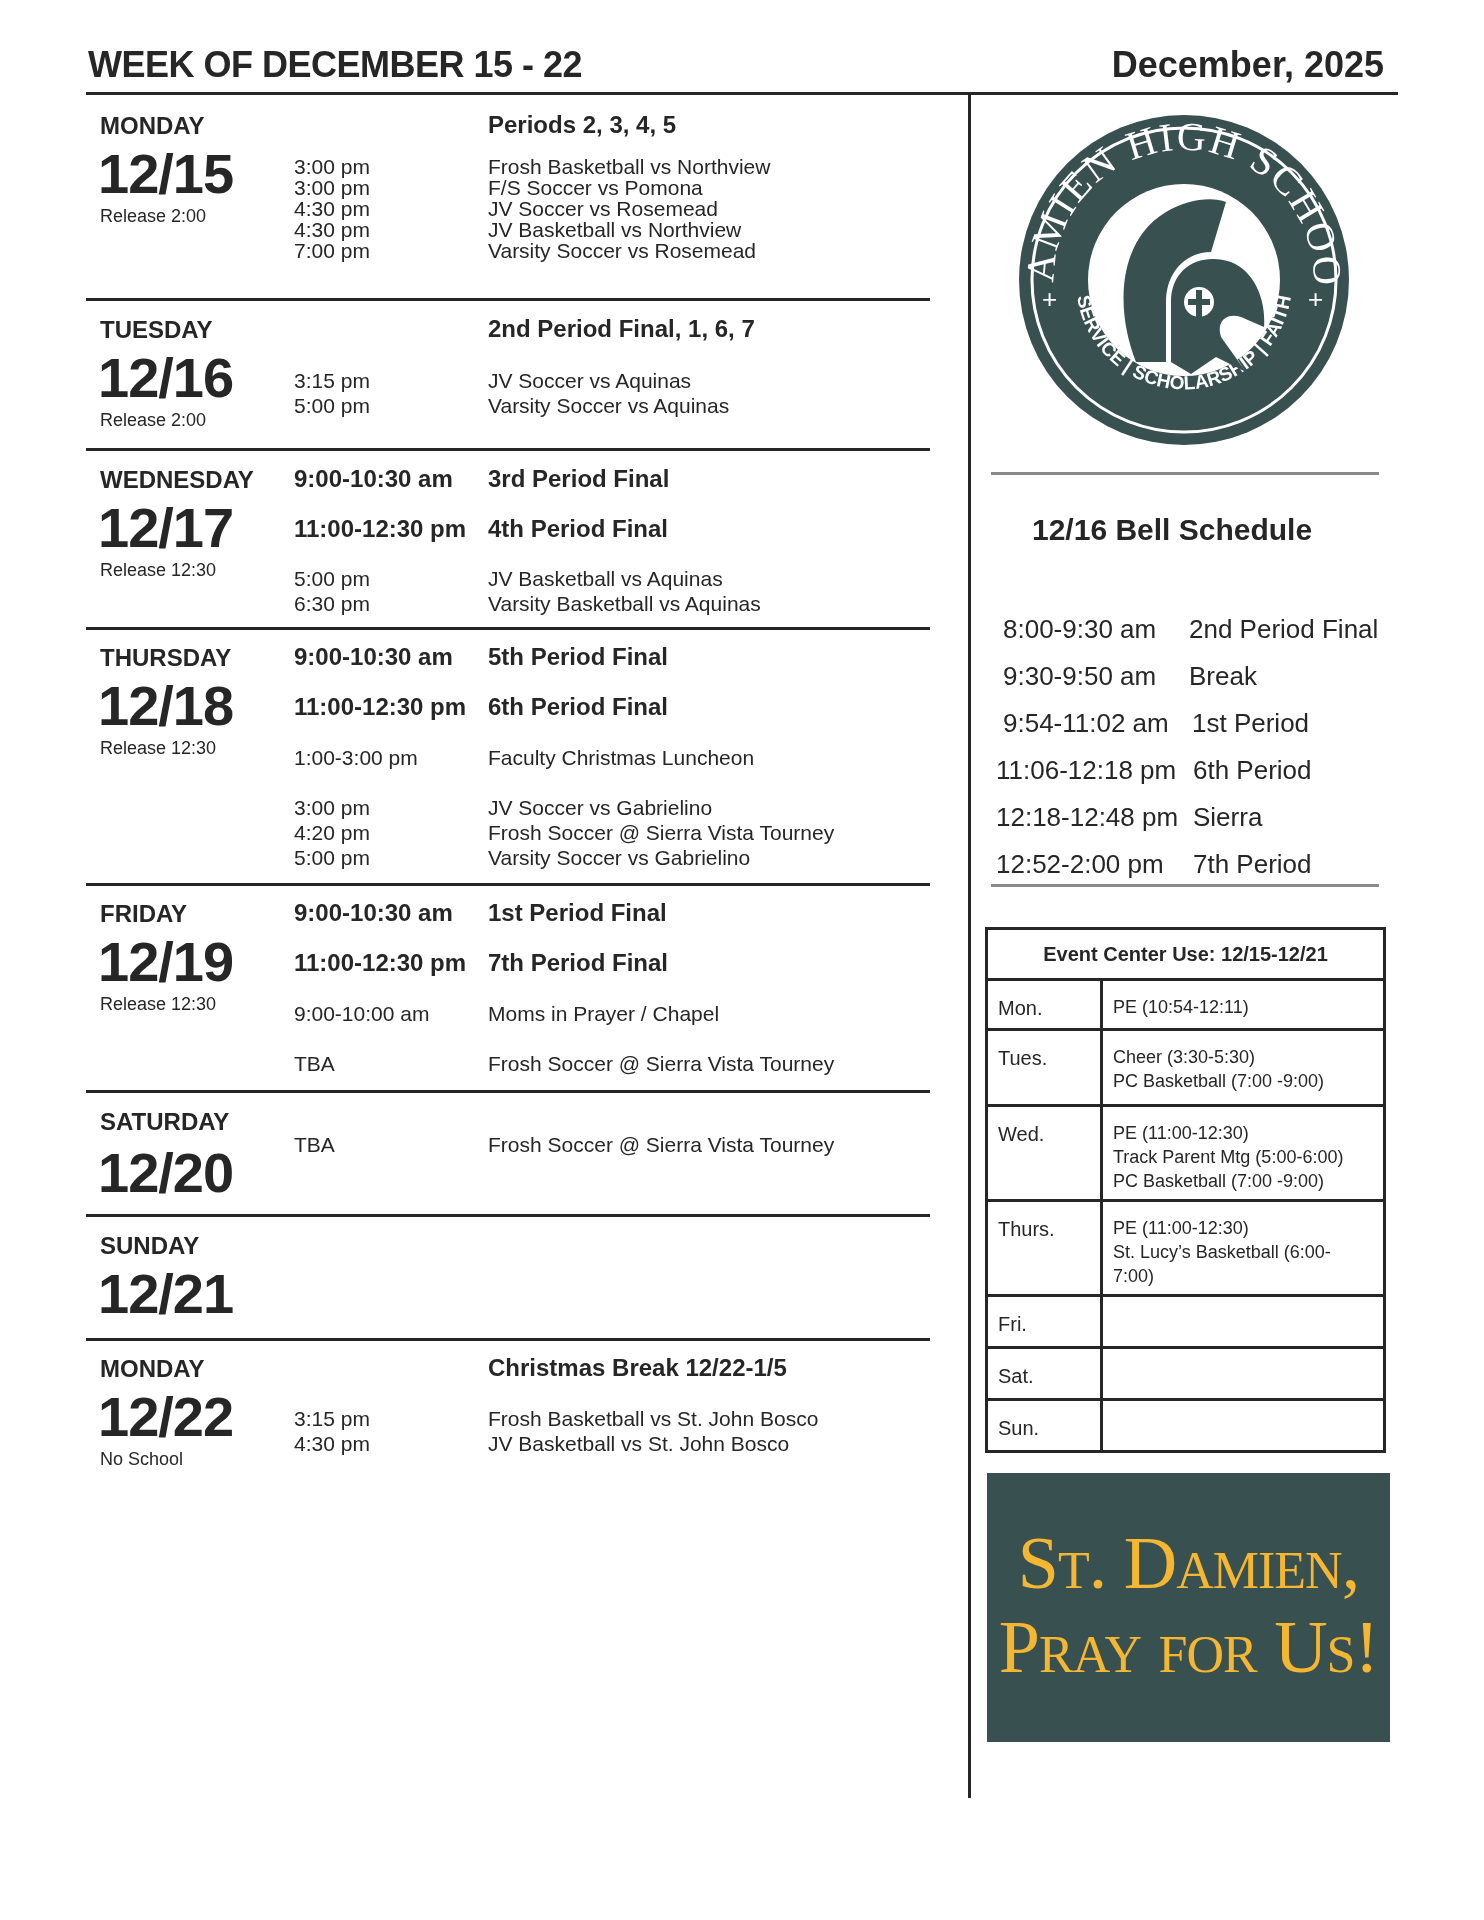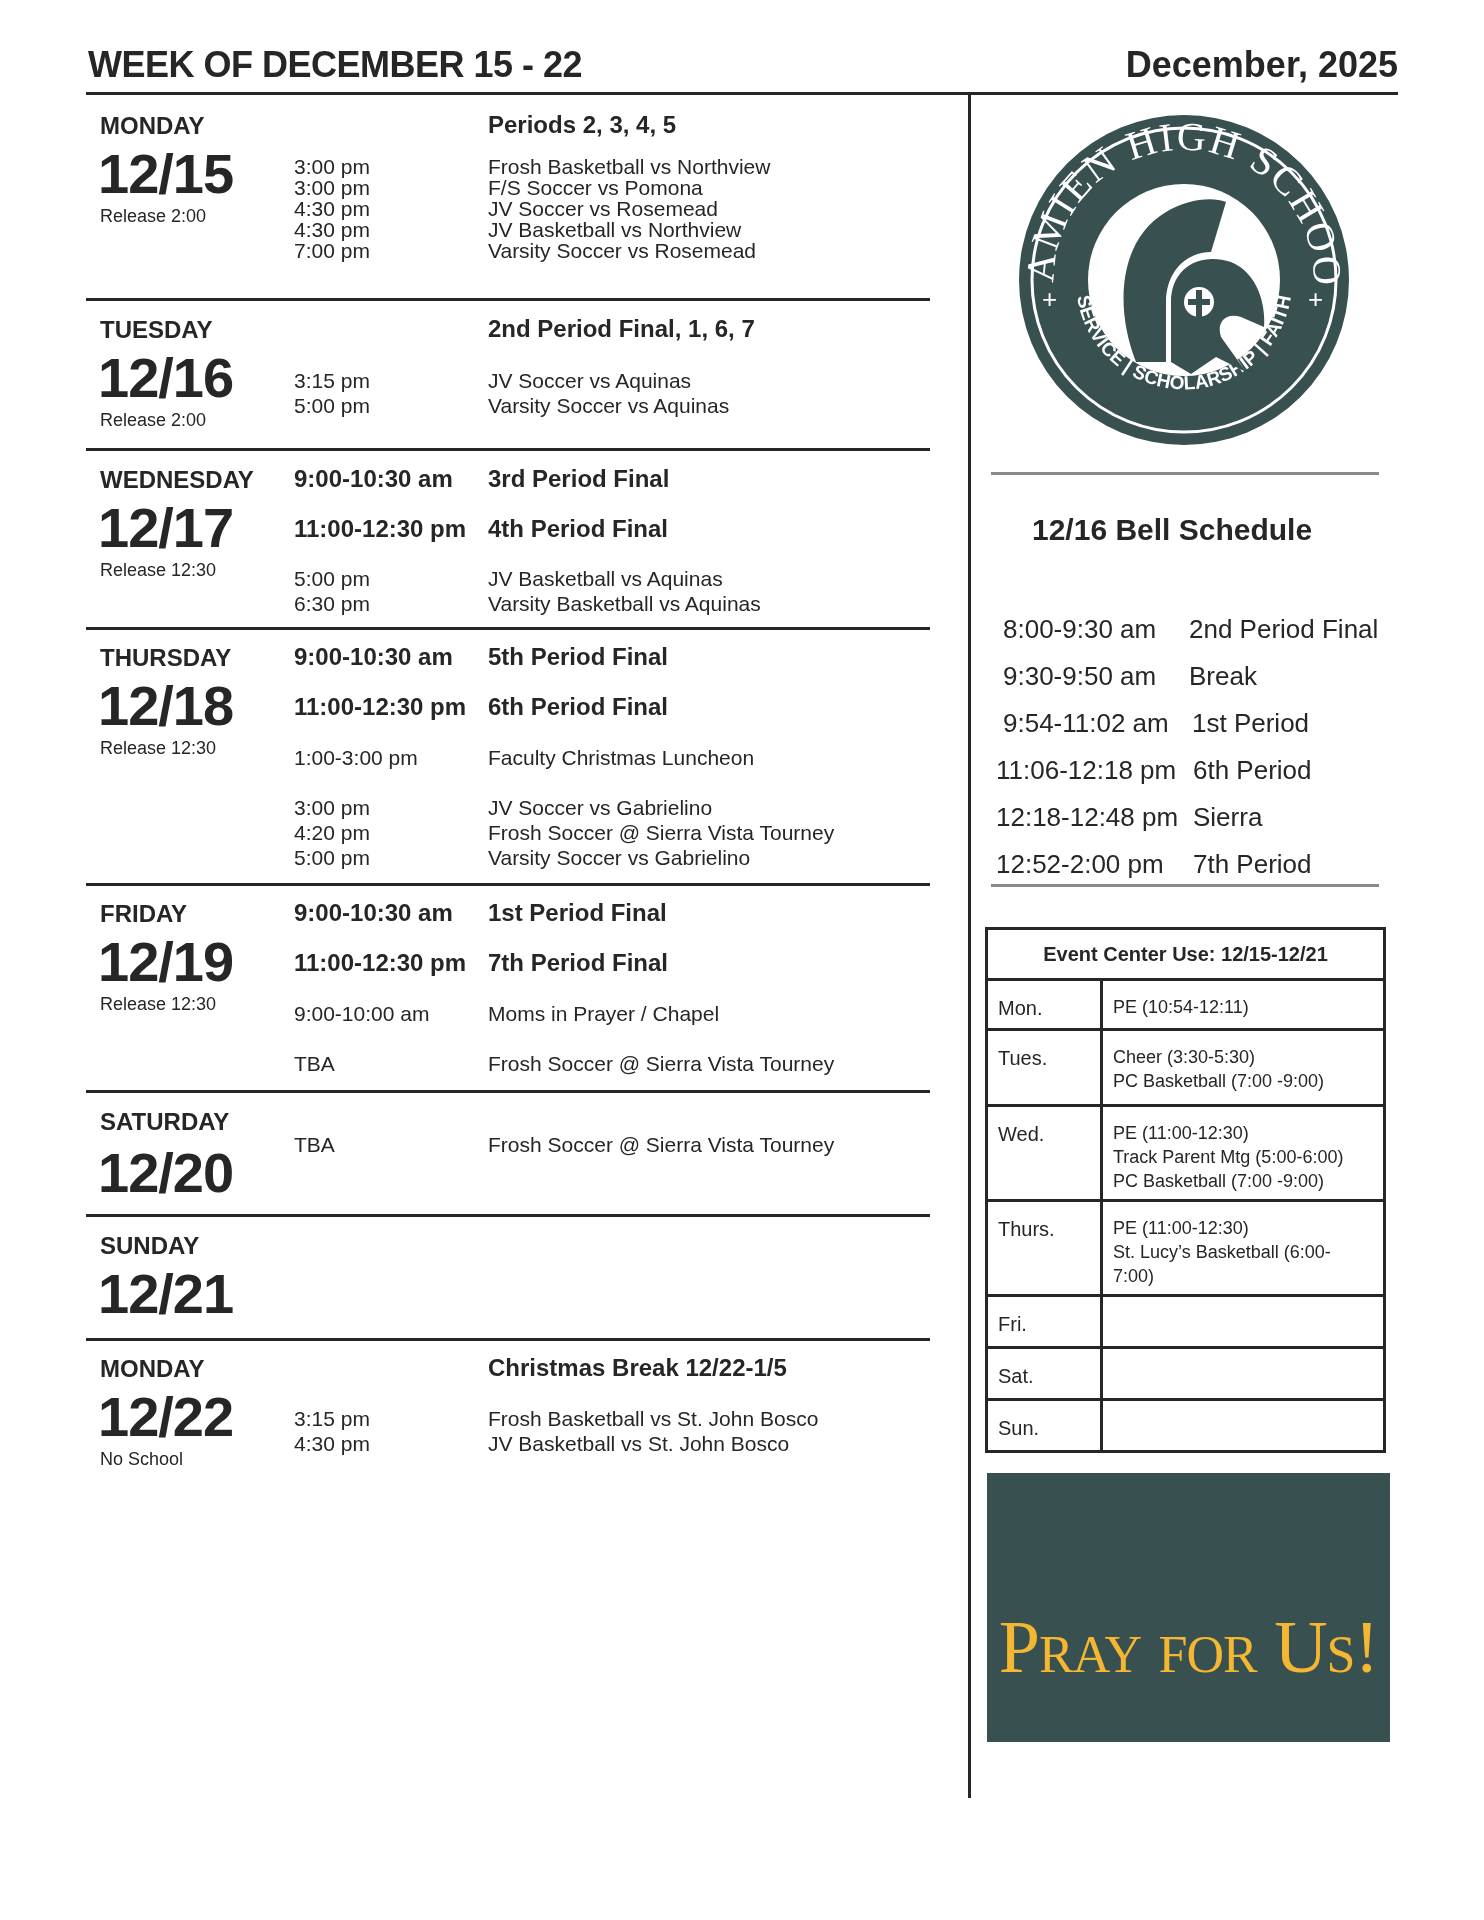--- a/index.html
+++ b/index.html
@@ -1,20 +1,20 @@
 <!DOCTYPE html>
 <html><head>
 <meta charset="utf-8">
 <style>
   html, body { margin:0; padding:0; background:#ffffff; }
   body { width:1484px; height:1920px; position:relative; overflow:hidden;
          font-family:"Liberation Sans", "DejaVu Sans", sans-serif; color:#262626; }
   .abs { position:absolute; }
   .hdr-title { left:88px; top:44px; font-size:36px; font-weight:bold; letter-spacing:-0.5px; white-space:nowrap; }
-  .hdr-month { right:86px; top:44px; font-size:36px; font-weight:bold; white-space:nowrap; }
+  .hdr-month { right:100px; top:44px; font-size:36px; font-weight:bold; white-space:nowrap; }
   .hdr-rule { left:86px; top:92px; width:1312px; height:3px; background:#262626; }
   .vdivider { left:968px; top:95px; width:3px; height:1703px; background:#262626; }
 
   .day { position:absolute; left:86px; width:844px; }
   .day-rule { position:absolute; left:86px; width:844px; height:3px; background:#262626; }
   .day-name { position:absolute; left:14px; font-size:24px; font-weight:bold; white-space:nowrap; }
   .day-date { position:absolute; left:12px; font-size:56px; font-weight:bold; letter-spacing:-1px; white-space:nowrap; line-height:1; }
   .day-note { position:absolute; left:14px; font-size:18px; white-space:nowrap; }
   .row { position:absolute; left:0; width:844px; height:25px; font-size:21px; white-space:nowrap; line-height:25px; }
   .row .t { position:absolute; left:208px; }
@@ -307,14 +307,15 @@
         </tr>
         <tr style="height: 50px;">
           <td class="ec-day">Sun.</td>
           <td class="ec-val"></td>
         </tr>
       </tbody>
   </table>
 </div>
 
 <div class="abs banner">
+  <div class="banner-l1">St. Damien,</div>
   <div class="banner-l2">Pray for Us!</div>
 </div>
 
 </body></html>

